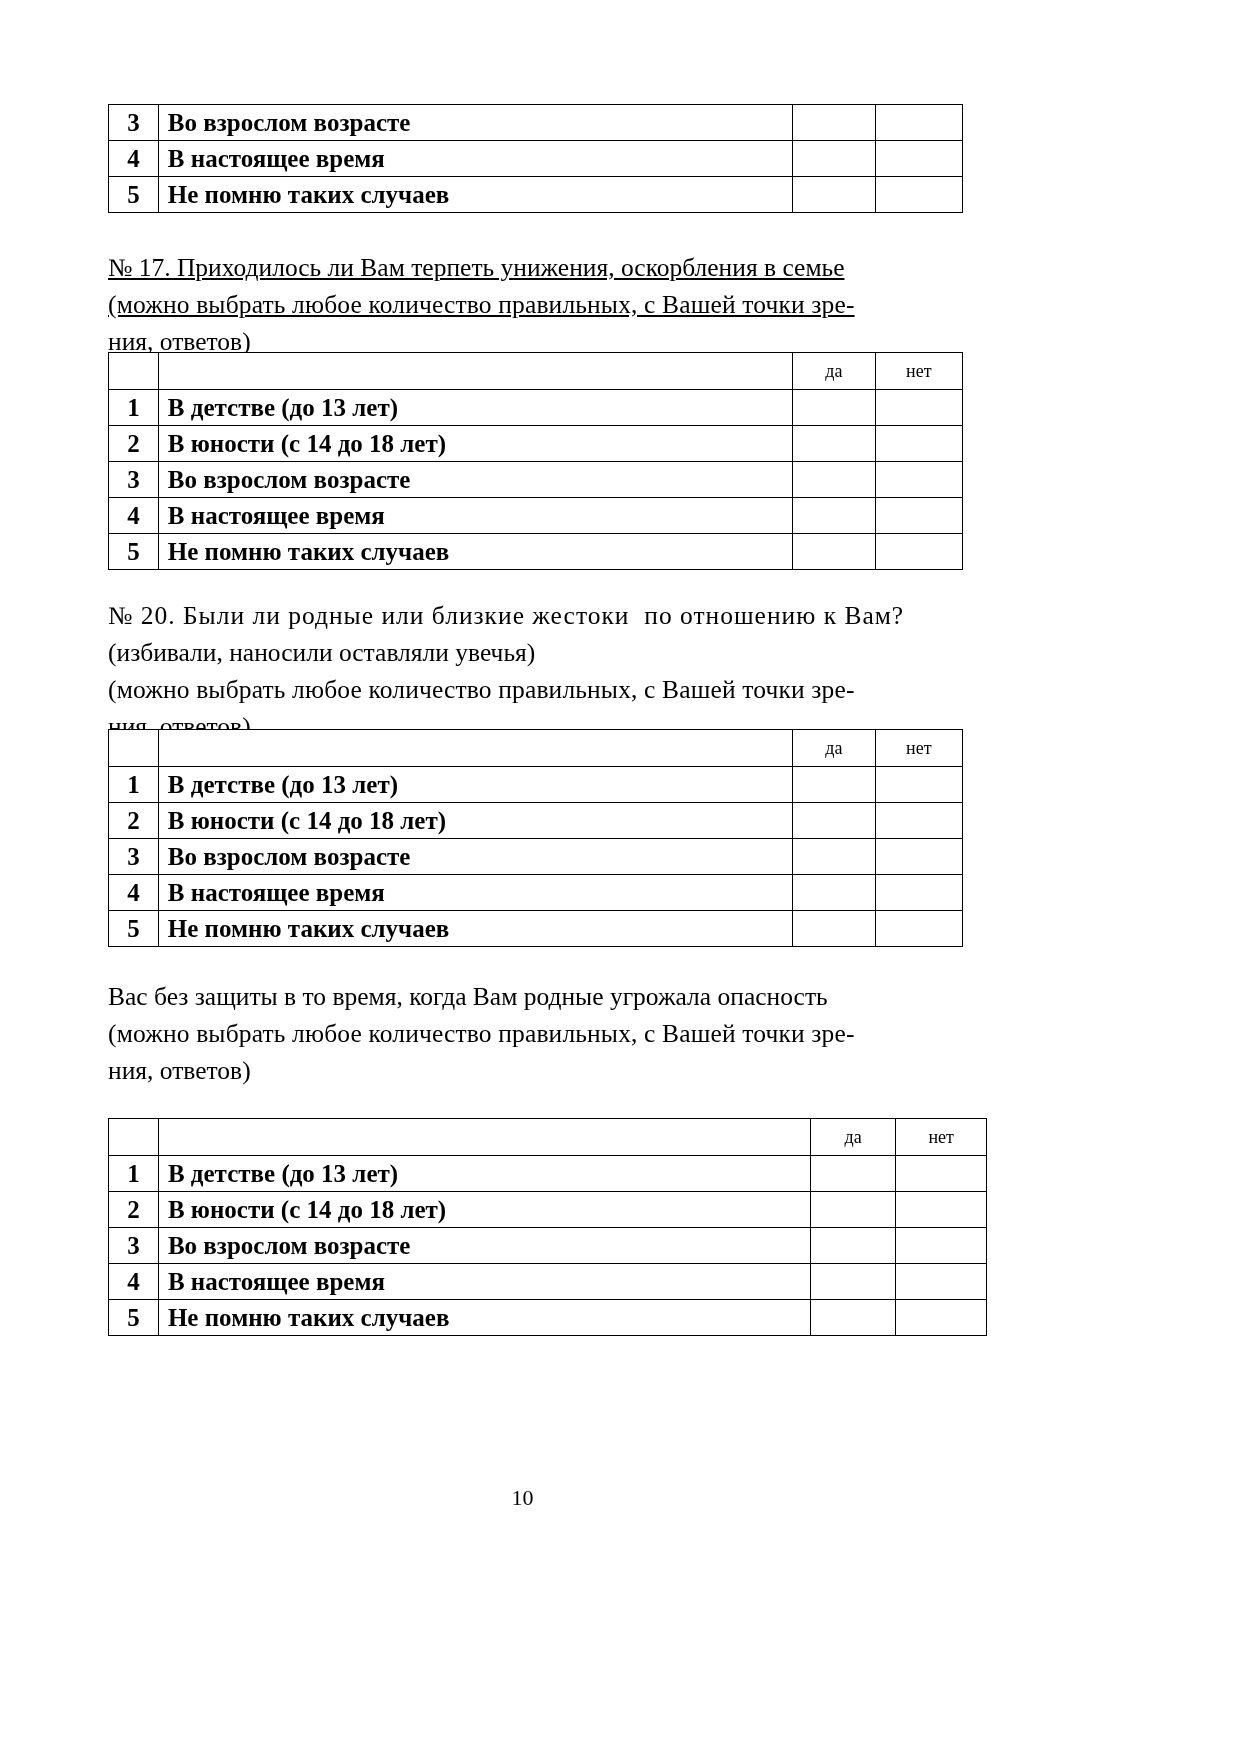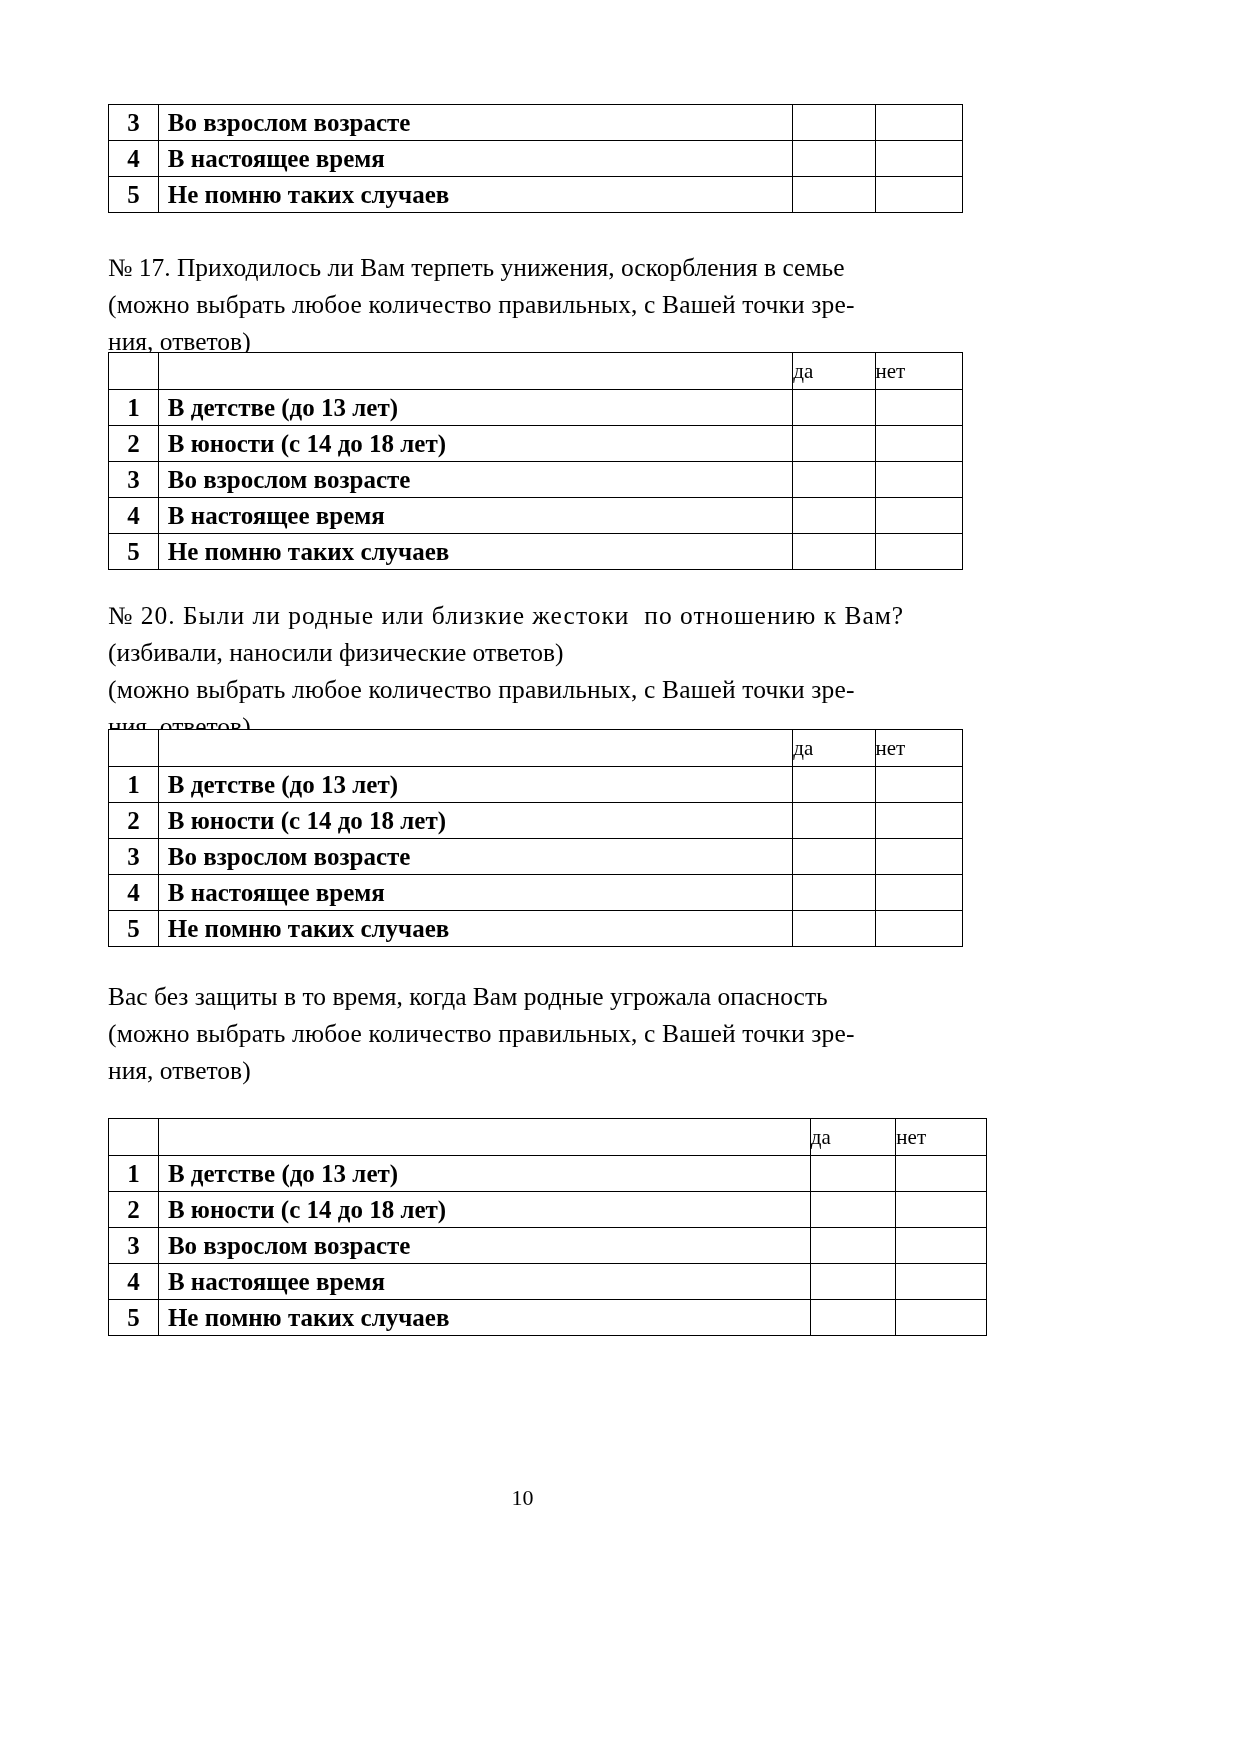--- a/index.html
+++ b/index.html
@@ -61,22 +61,22 @@
     font-family: "Liberation Serif", "DejaVu Serif", serif;
   }
   table.survey .c-label {
     text-align: left;
     padding-left: 9px;
     font-size: 25px;
     white-space: nowrap;
     font-weight: bold;
   }
   table.survey .c-yes, table.survey .c-no {
-    text-align: left;
-    font-size: 21px;
+    text-align: center;
+    font-size: 18px;
   }
   table.survey tr { height: 36px; }
   table.survey tr.hdr { height: 37px; }
 
   
   .t-top { left: 108px; top: 104px; width: 855px; }
   .t-top .c-label { width: 614px; }
   .t-top .c-yes  { width: 80px; }
   .t-top .c-no   { width: 85px; }
 
@@ -96,21 +96,21 @@
   .t-19 .c-yes  { width: 83px; }
   .t-19 .c-no   { width: 88px; }
   .t-19 td { font-size: 26px; }
   .t-19 .c-num { font-size: 26px; }
   .t-19 .c-label { font-size: 26.5px; }
   .t-19 .c-yes, .t-19 .c-no { font-size: 24px; }
   .t-19 tr { height: 38px; }
   .t-19 tr.hdr { height: 39px; }
 
   
-  #q17-text { left: 108px; top: 249px; }
+  #q17-text { left: 108px; top: 249px; text-decoration: underline; }
   #q18-text { left: 108px; top: 597px; }
   #q19-text { left: 108px; top: 978px; }
 
   
   .page-number {
     position: absolute;
     left: 0;
     top: 1485px;
     width: 1045px;
     text-align: center;
@@ -188,21 +188,21 @@
         <td class="c-num">5</td>
         <td class="c-label">Не помню таких случаев</td>
         <td class="c-yes"></td>
         <td class="c-no"></td>
       </tr>
     </tbody>
   </table>
 
   <div class="qblock" id="q18-text">
     <span class="qline wide">№ 20. Были ли родные или близкие жестоки  по отношению к Вам?</span>
-    <span class="qline">(избивали, наносили физические ответов)</span>
+    <span class="qline">(избивали, наносили оставляли увечья)</span>
     <span class="qline just">(можно выбрать любое количество правильных, с Вашей точки зре-</span>
     <span class="qline">ния, ответов)</span>
   </div>
 
   <table class="survey t-18">
     <tbody>
       <tr class="hdr">
         <td class="c-num"></td>
         <td class="c-label"></td>
         <td class="c-yes">да</td>

